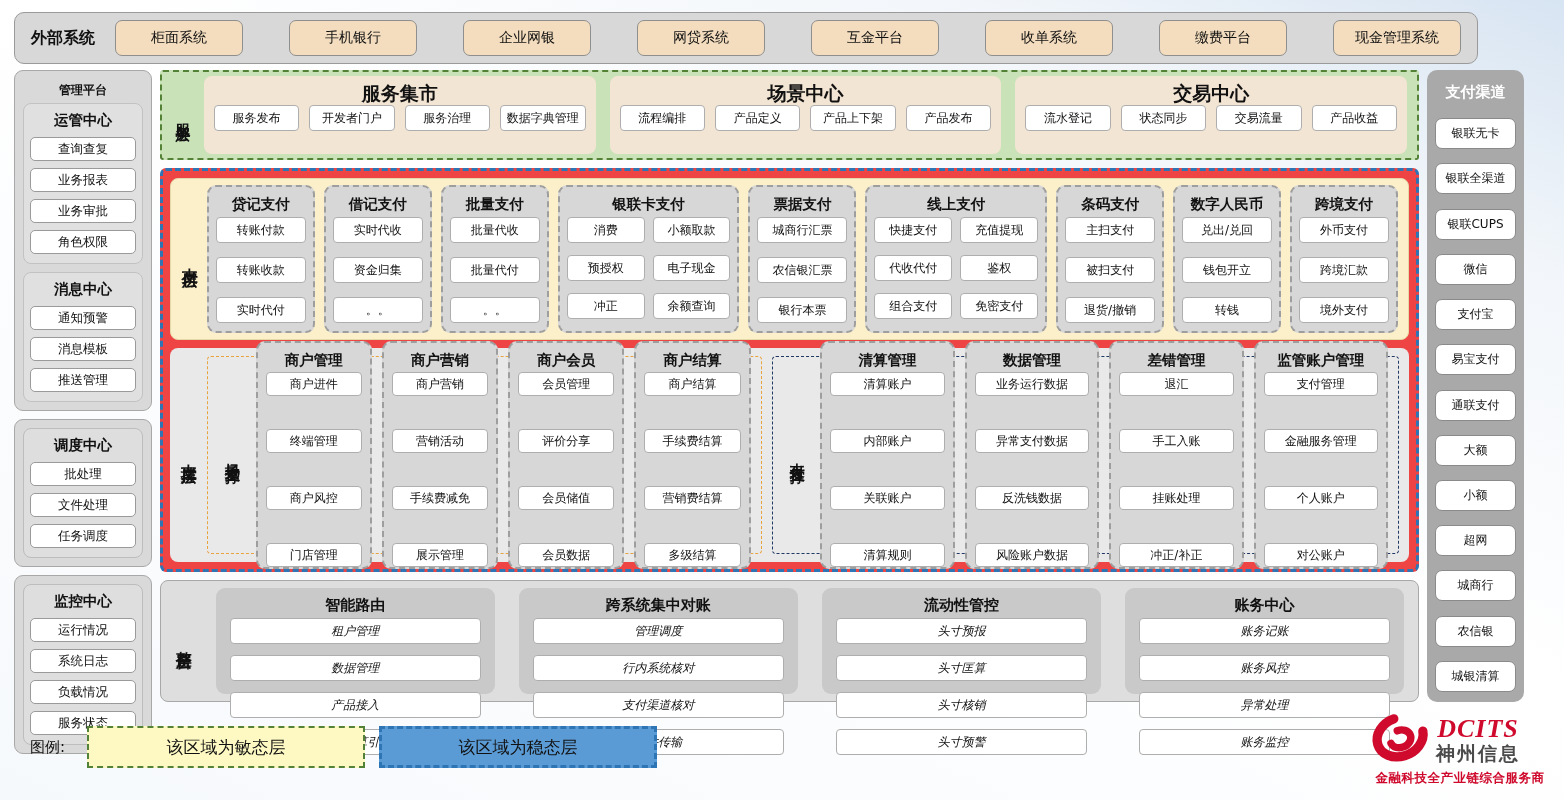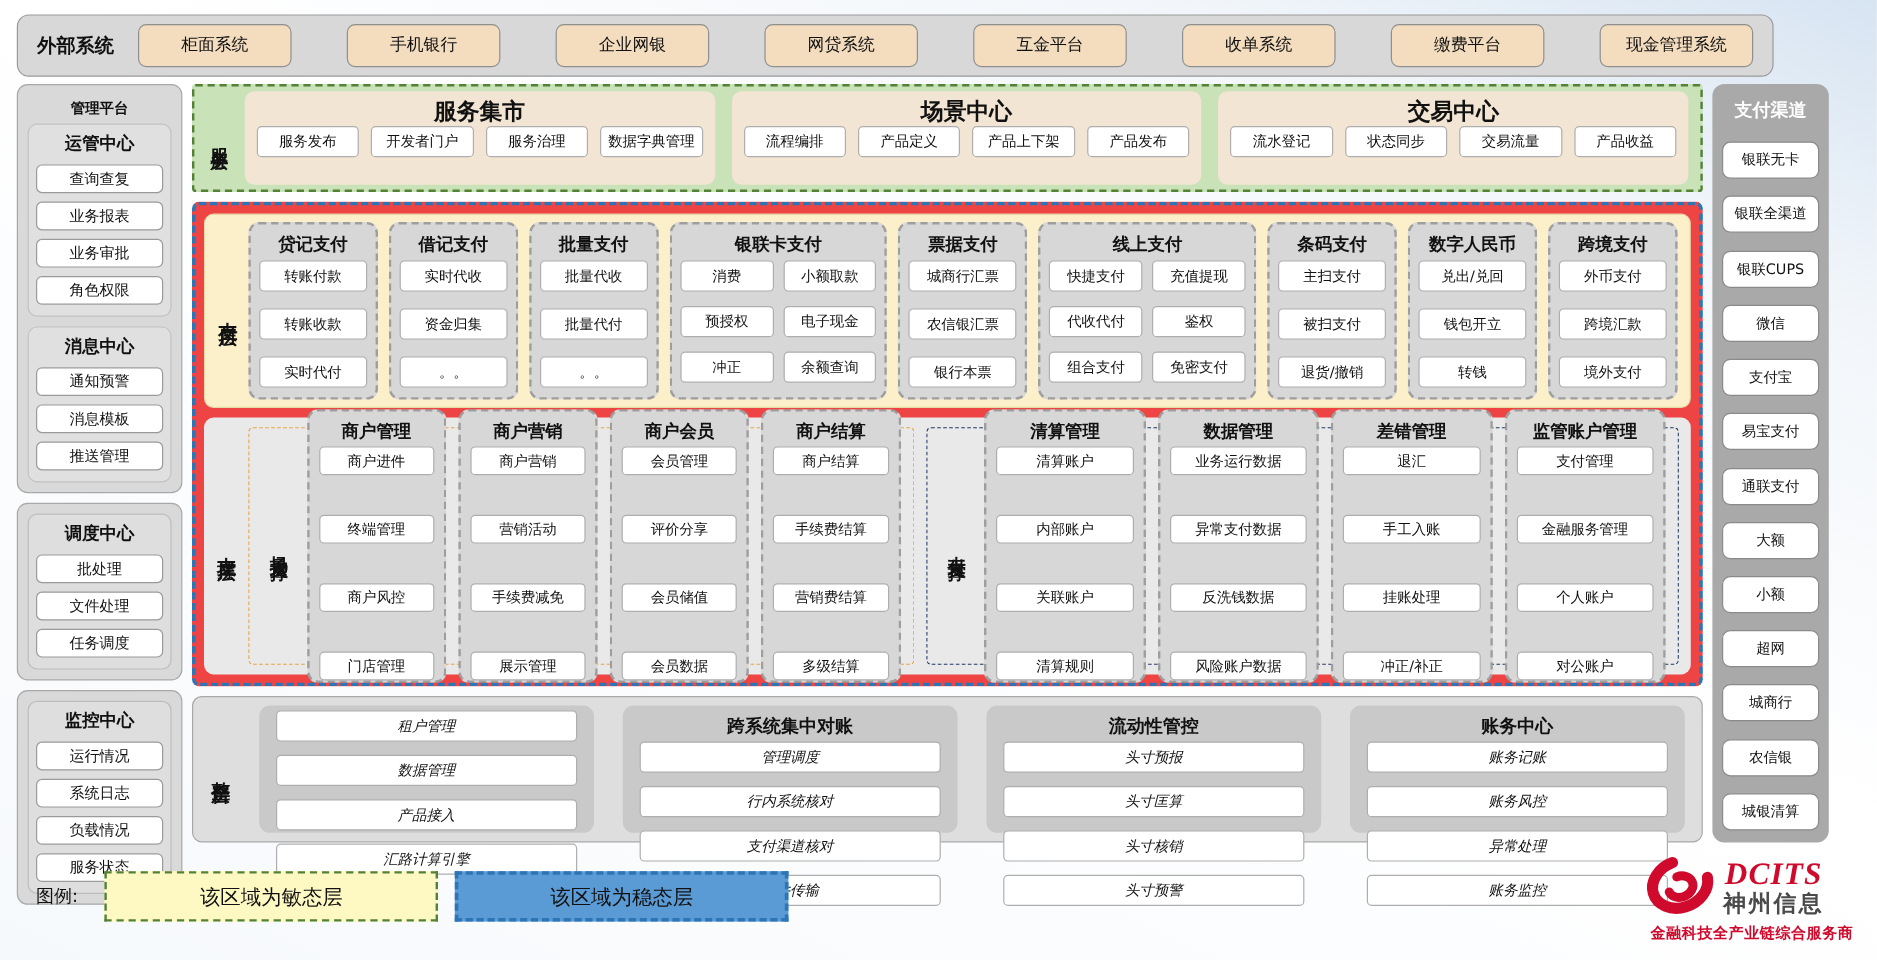--- a/index.html
+++ b/index.html
@@ -374,20 +374,21 @@
               <div class="btn">对公账户</div>
             </div>
           </div>
         </div>
       </div>
     </div>
 
     <div class="intlayer">
       <div class="vlabel">整合层</div>
       <div class="int-panel">
+        <div class="int-title">智能路由</div>
         <div class="int-items">
           <div class="btn">租户管理</div>
           <div class="btn">数据管理</div>
           <div class="btn">产品接入</div>
           <div class="btn">汇路计算引擎</div>
         </div>
       </div>
       <div class="int-panel">
         <div class="int-title">跨系统集中对账</div>
         <div class="int-items">

